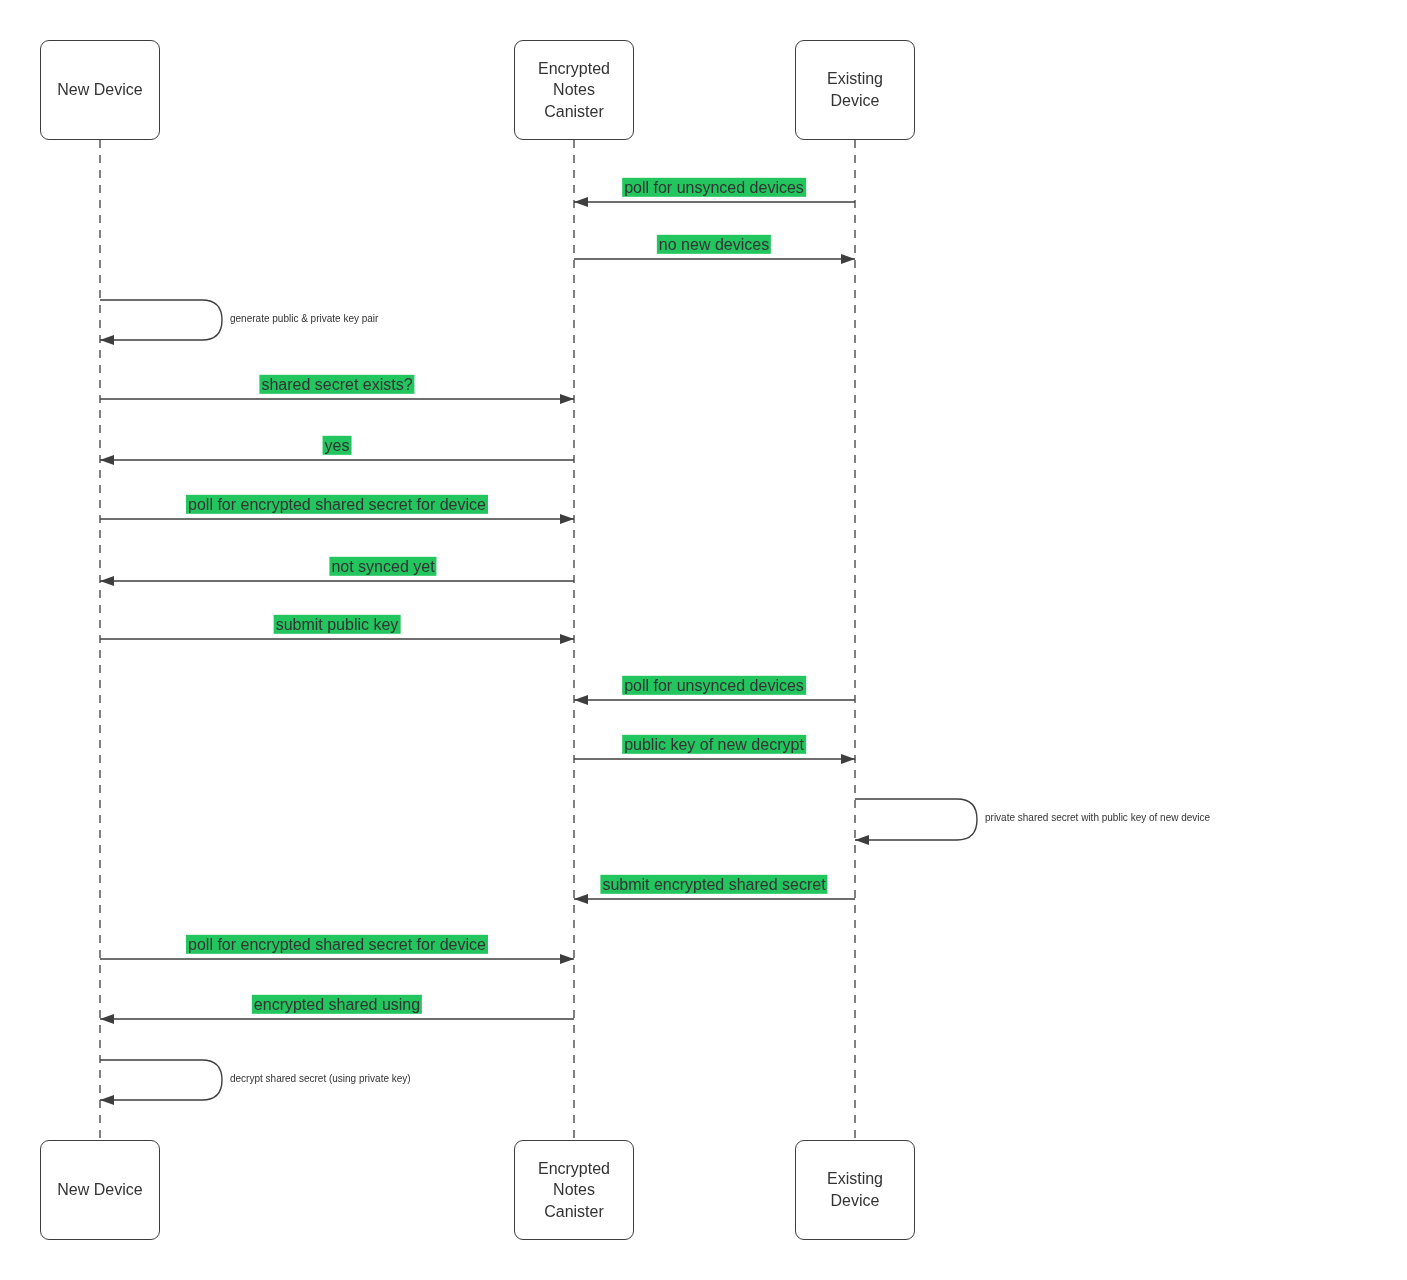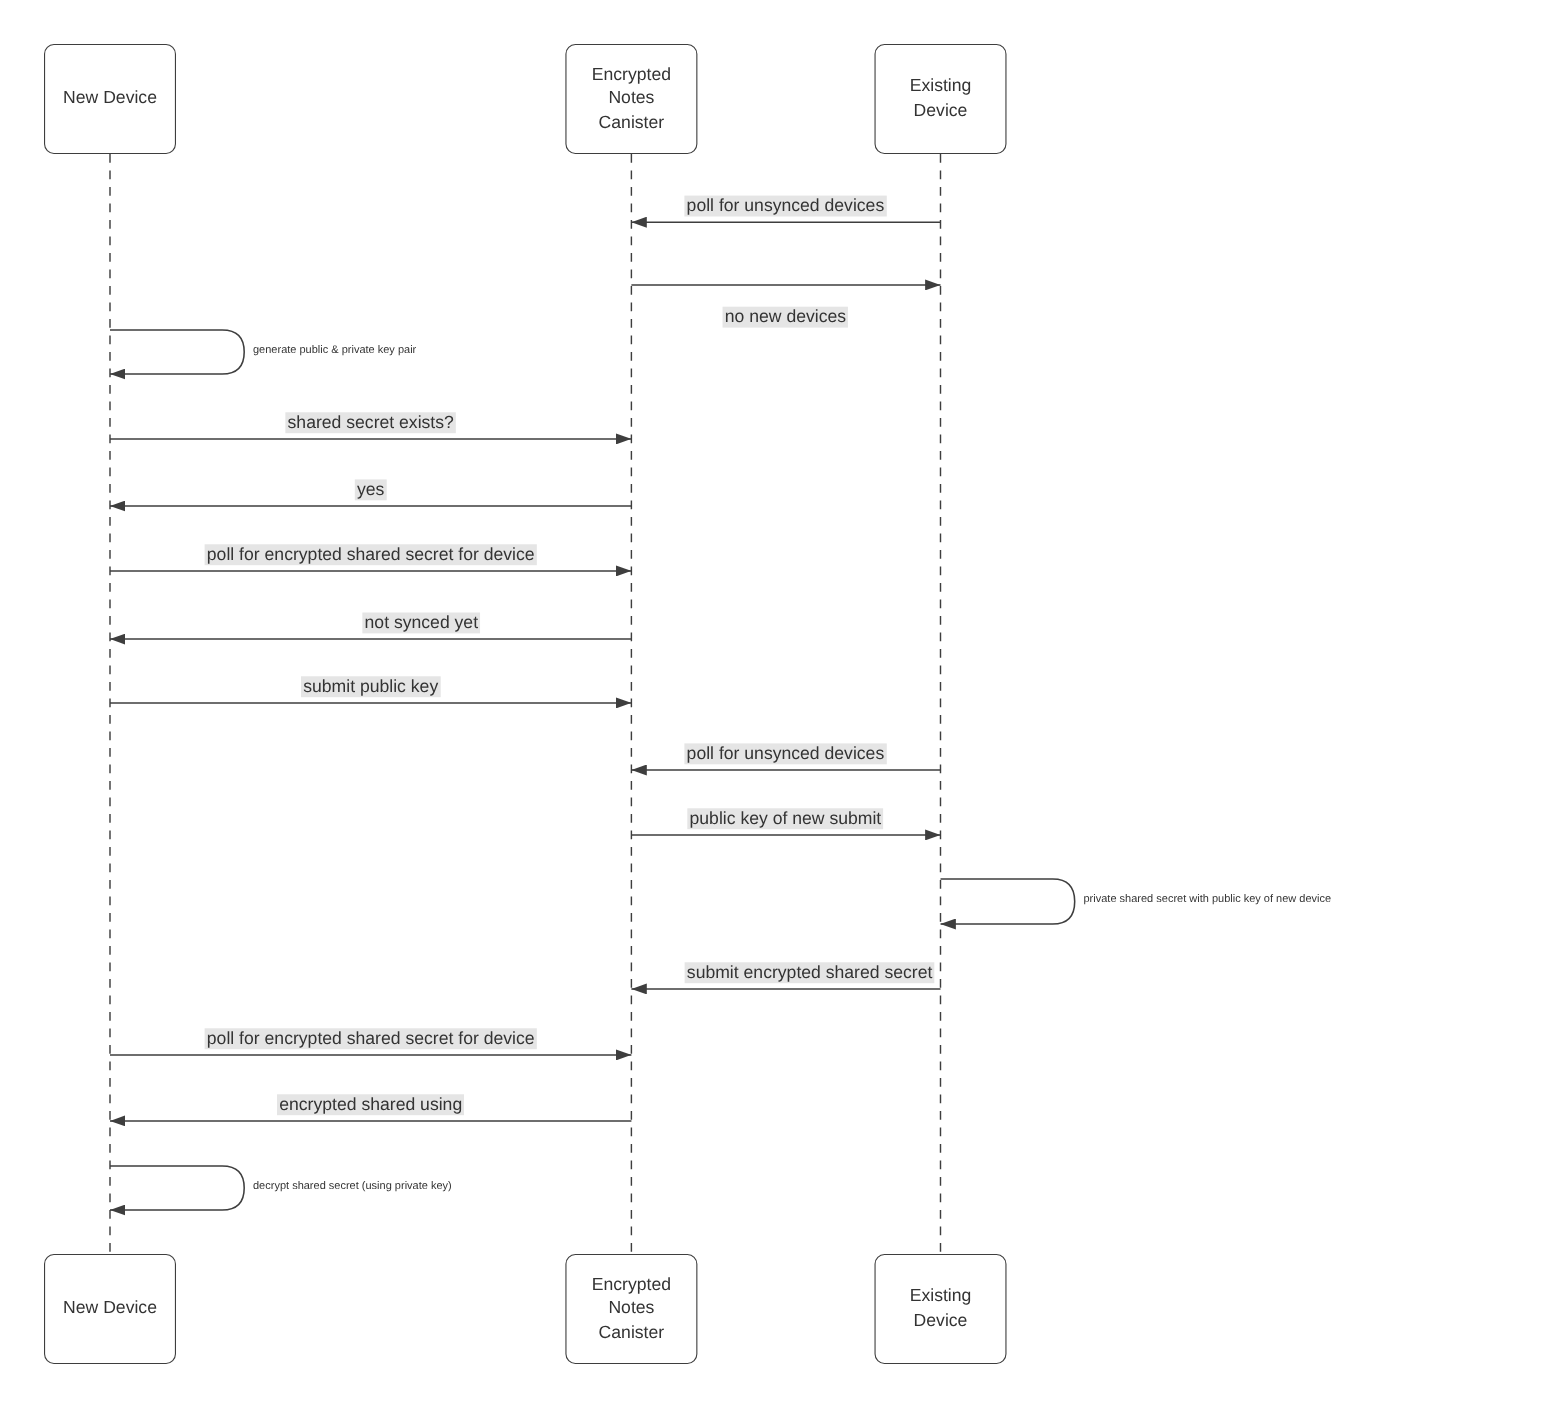--- a/index.html
+++ b/index.html
@@ -33,21 +33,21 @@
     line-height: 1.35;
     padding: 4px 10px;
     z-index: 2;
   }
   .msg-label {
     position: absolute;
     transform: translate(-50%, -100%);
     white-space: nowrap;
     font-size: 16px;
     line-height: 1.2;
-    background: #e5e5e5;
+    background: #22c55e;
     padding: 0 2px;
     z-index: 3;
   }
   .loop-label {
     position: absolute;
     transform: translateY(-50%);
     white-space: nowrap;
     font-size: 10px;
     line-height: 1.2;
     z-index: 3;
@@ -100,28 +100,28 @@
     <span>New Device</span>
   </div>
   <div class="actor-box" style="left:514px; top:1140px;">
     <span>Encrypted Notes Canister</span>
   </div>
   <div class="actor-box" style="left:795px; top:1140px;">
     <span>Existing Device</span>
   </div>
 
   <div class="msg-label" style="left:714px; top:197px;">poll for unsynced devices</div>
-  <div class="msg-label" style="left:714px; top:254px;margin-top:44px;">no new devices</div>
+  <div class="msg-label" style="left:714px; top:254px;">no new devices</div>
   <div class="loop-label" style="left:230px; top:319px;">generate public &amp; private key pair</div>
   <div class="msg-label" style="left:337px; top:394px;">shared secret exists?</div>
   <div class="msg-label" style="left:337px; top:455px;">yes</div>
   <div class="msg-label" style="left:337px; top:514px;">poll for encrypted shared secret for device</div>
   <div class="msg-label" style="left:337px; top:576px;margin-left:46px;">not synced yet</div>
   <div class="msg-label" style="left:337px; top:634px;">submit public key</div>
   <div class="msg-label" style="left:714px; top:695px;">poll for unsynced devices</div>
-  <div class="msg-label" style="left:714px; top:754px;">public key of new submit</div>
+  <div class="msg-label" style="left:714px; top:754px;">public key of new decrypt</div>
   <div class="loop-label" style="left:985px; top:818px;">private shared secret with public key of new device</div>
-  <div class="msg-label" style="left:714px; top:894px;margin-left:22px;">submit encrypted shared secret</div>
+  <div class="msg-label" style="left:714px; top:894px;">submit encrypted shared secret</div>
   <div class="msg-label" style="left:337px; top:954px;">poll for encrypted shared secret for device</div>
   <div class="msg-label" style="left:337px; top:1014px;">encrypted shared using</div>
   <div class="loop-label" style="left:230px; top:1079px;text-align:right;">decrypt shared secret (using private key)</div>
 
 </div>
 
 </body></html>

